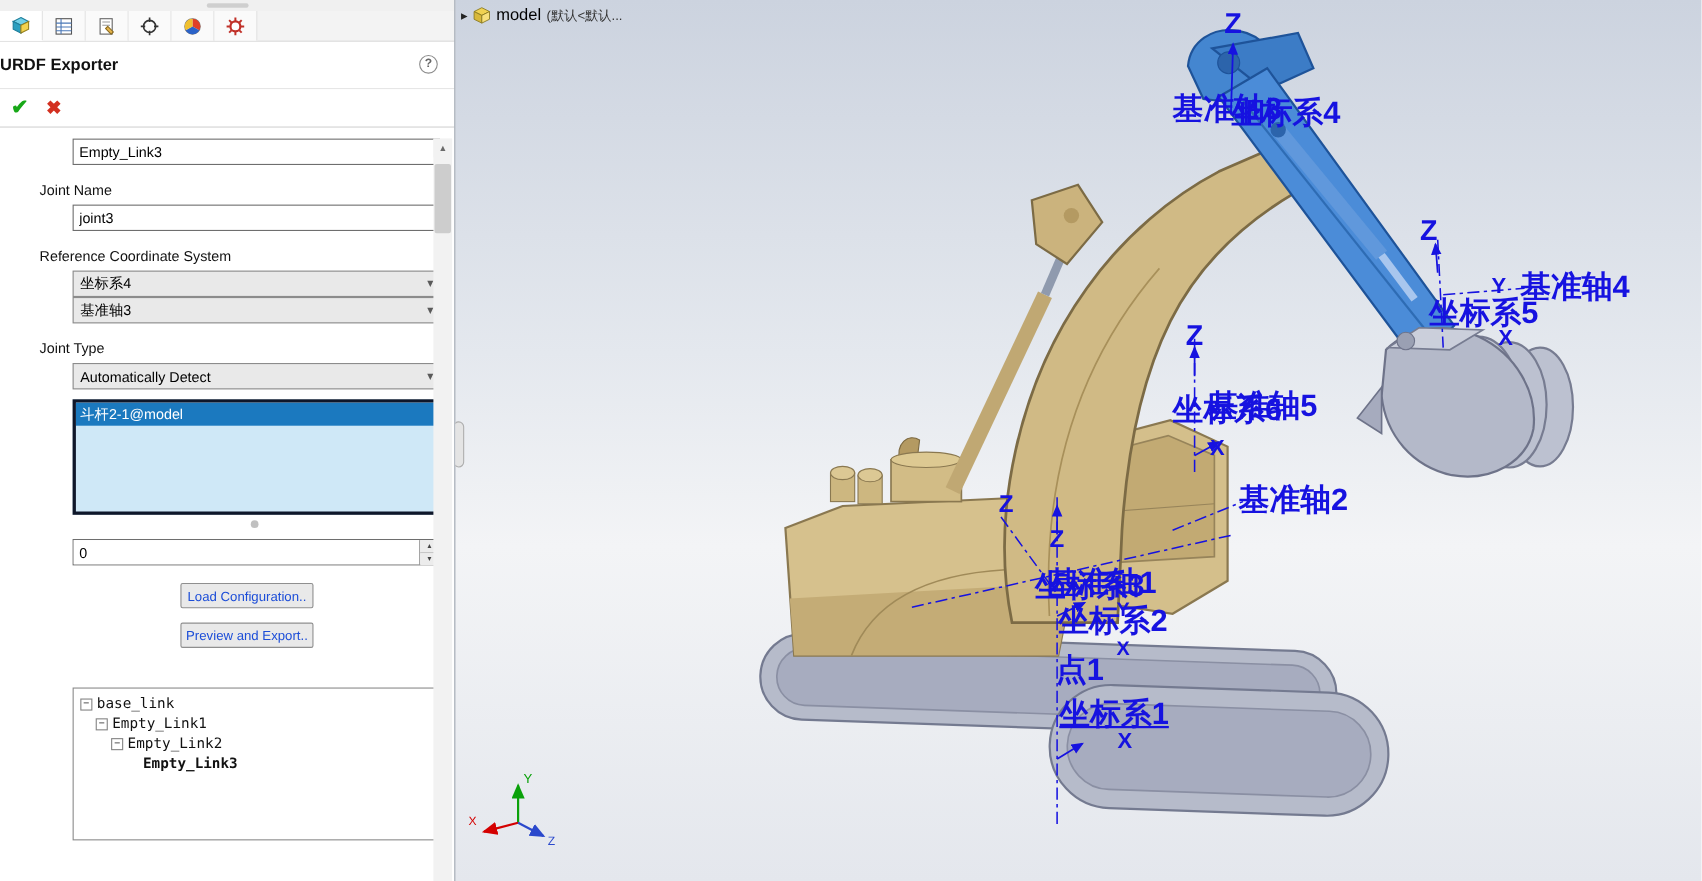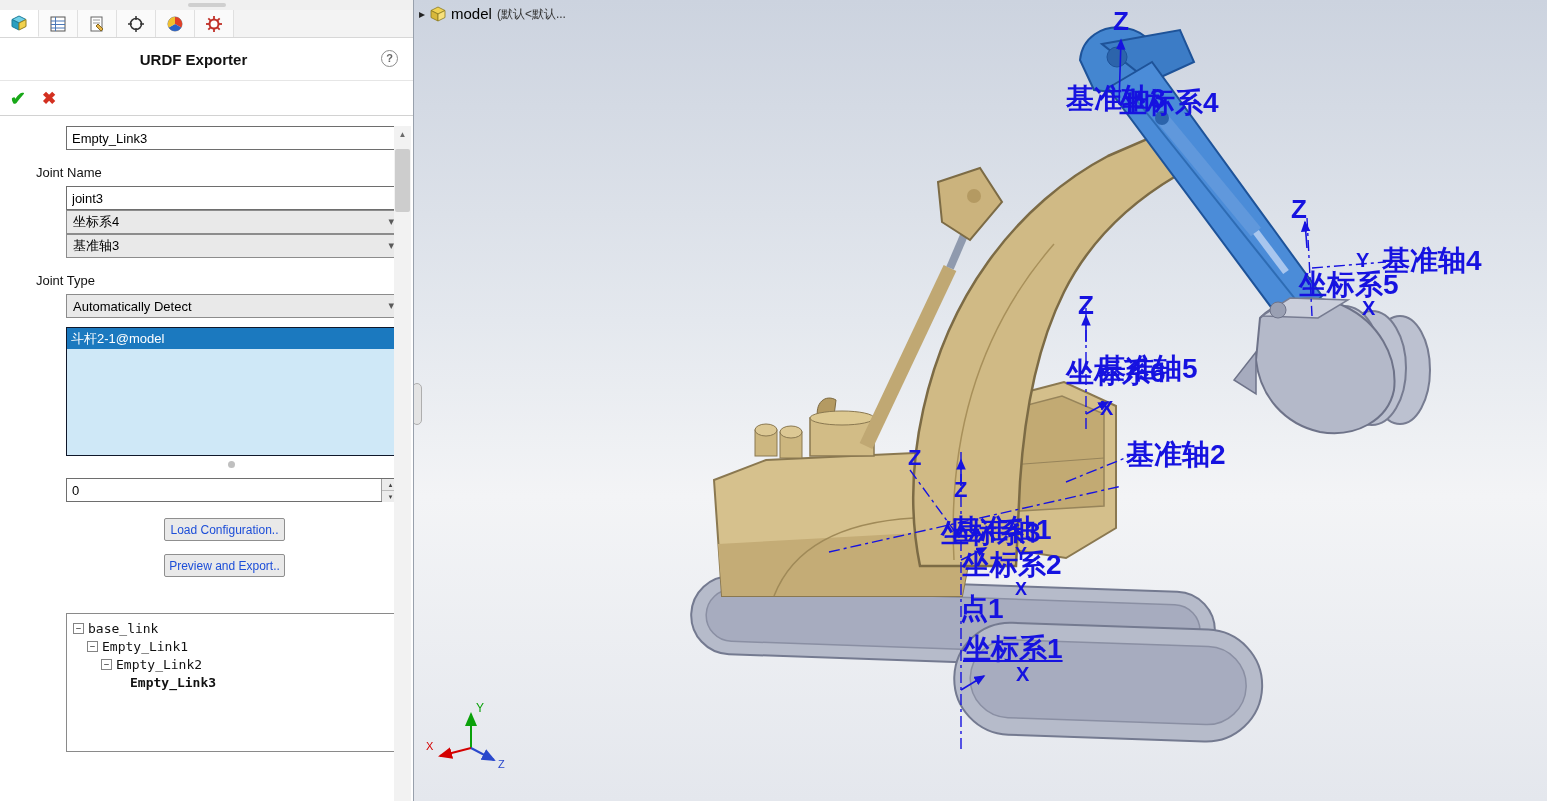--- a/index.html
+++ b/index.html
@@ -13,34 +13,34 @@
   
   .panel { position:relative; width:413px; height:801px; background:#ffffff; flex:none; }
   .panel-topstrip { height:10px; background:#f0f0f0; position:relative; }
   .panel-topstrip .grip { position:absolute; left:50%; top:3px; width:38px; height:4px; margin-left:-19px; background:#cfcfcf; border-radius:2px; }
 
   .tabbar { display:flex; height:28px; background:#f3f3f3; border-bottom:1px solid #d7d7d7; }
   .tab { width:39px; height:27px; border-right:1px solid #e0e0e0; display:flex; align-items:center; justify-content:center; background:#fafafa; cursor:default; }
   .tab.active { background:#ffffff; border-bottom:1px solid #fff; }
 
   .pm-header { position:relative; height:42px; background:#fff; }
-  .pm-title { text-align:center; font-weight:bold; font-size:15px; color:#111; padding-top:13px; padding-right:26px; }
+  .pm-title { font-weight:bold; font-size:15px; color:#111; padding-top:13px; padding-right:26px; }
   .help-btn { position:absolute; right:15px; top:12px; width:17px; height:17px; border:1.5px solid #8c8c8c; border-radius:50%; color:#666; font-size:11px; font-weight:bold; text-align:center; line-height:14px; }
 
   .pm-actions { height:36px; border-top:1px solid #e6e6e6; border-bottom:1px solid #d2d2d2; display:flex; align-items:center; gap:16px; padding-left:10px; background:#fff; }
   .ok-mark { color:#18a818; font-size:19px; font-weight:bold; cursor:default; }
   .cancel-mark { color:#d33020; font-size:17px; font-weight:bold; cursor:default; }
 
   .pm-body { position:relative; padding-top:10px;margin-left:28px; }
   .pm-label { display:block; margin:15px 0 6px 8px; font-size:13px; line-height:15px; color:#111; }
   .txt { display:block; margin-left:38px; width:334px; height:24px; border:1px solid #6e6e6e; font-size:13px; padding:0 5px; background:#fff; font-family:inherit; }
   .dropdown { margin-left:38px; width:334px; height:24px; border:1px solid #8c8c8c; background:#e9e9e9; display:flex; align-items:center; font-size:13px; padding-left:6px; position:relative; }
   .dropdown .chev { position:absolute; right:5px; top:4px; color:#5a5a5a; font-size:11px; }
 
-  .listbox { margin:9px 0 0 38px; width:334px; height:129px; border:1px solid #0f172a; background:#cfe8f7; overflow:hidden; }
+  .listbox { margin:9px 0 0 38px; width:334px; height:105px; border:3px solid #0f172a; background:#cfe8f7; overflow:hidden; }
   .list-item { height:21px; line-height:21px; padding-left:4px; font-size:13px; color:#111; }
   .list-item.selected { background:#1b79bf; color:#fff; }
 
   .grip-dot { width:7px; height:7px; border-radius:50%; background:#c0c0c0; margin:5px 0 0 200px; }
 
   .spinner { margin:10px 0 0 38px; width:334px; height:24px; border:1px solid #6e6e6e; display:flex; background:#fff; }
   .spinner input { flex:1; border:none; outline:none; font-size:13px; padding-left:5px; font-family:inherit; }
   .spin-btns { width:18px; border-left:1px solid #9c9c9c; display:flex; flex-direction:column; }
   .spin-btns span { flex:1; font-size:7px; line-height:11px; text-align:center; background:#ececec; color:#444; }
   .spin-btns span:first-child { border-bottom:1px solid #bdbdbd; }
@@ -149,20 +149,21 @@
       <span class="ok-mark">✔</span>
       <span class="cancel-mark">✖</span>
     </div>
 
     <div class="pm-body">
       <input class="txt" value="Empty_Link3" style="">
 
       <label class="pm-label">Joint Name</label>
       <input class="txt" value="joint3" style="">
 
+      <label class="pm-label">Reference Coordinate System</label>
       <div class="dropdown">
         <span>坐标系4</span>
         <span class="chev">▾</span>
       </div>
 
       <div class="dropdown">
         <span>基准轴3</span>
         <span class="chev">▾</span>
       </div>
 

